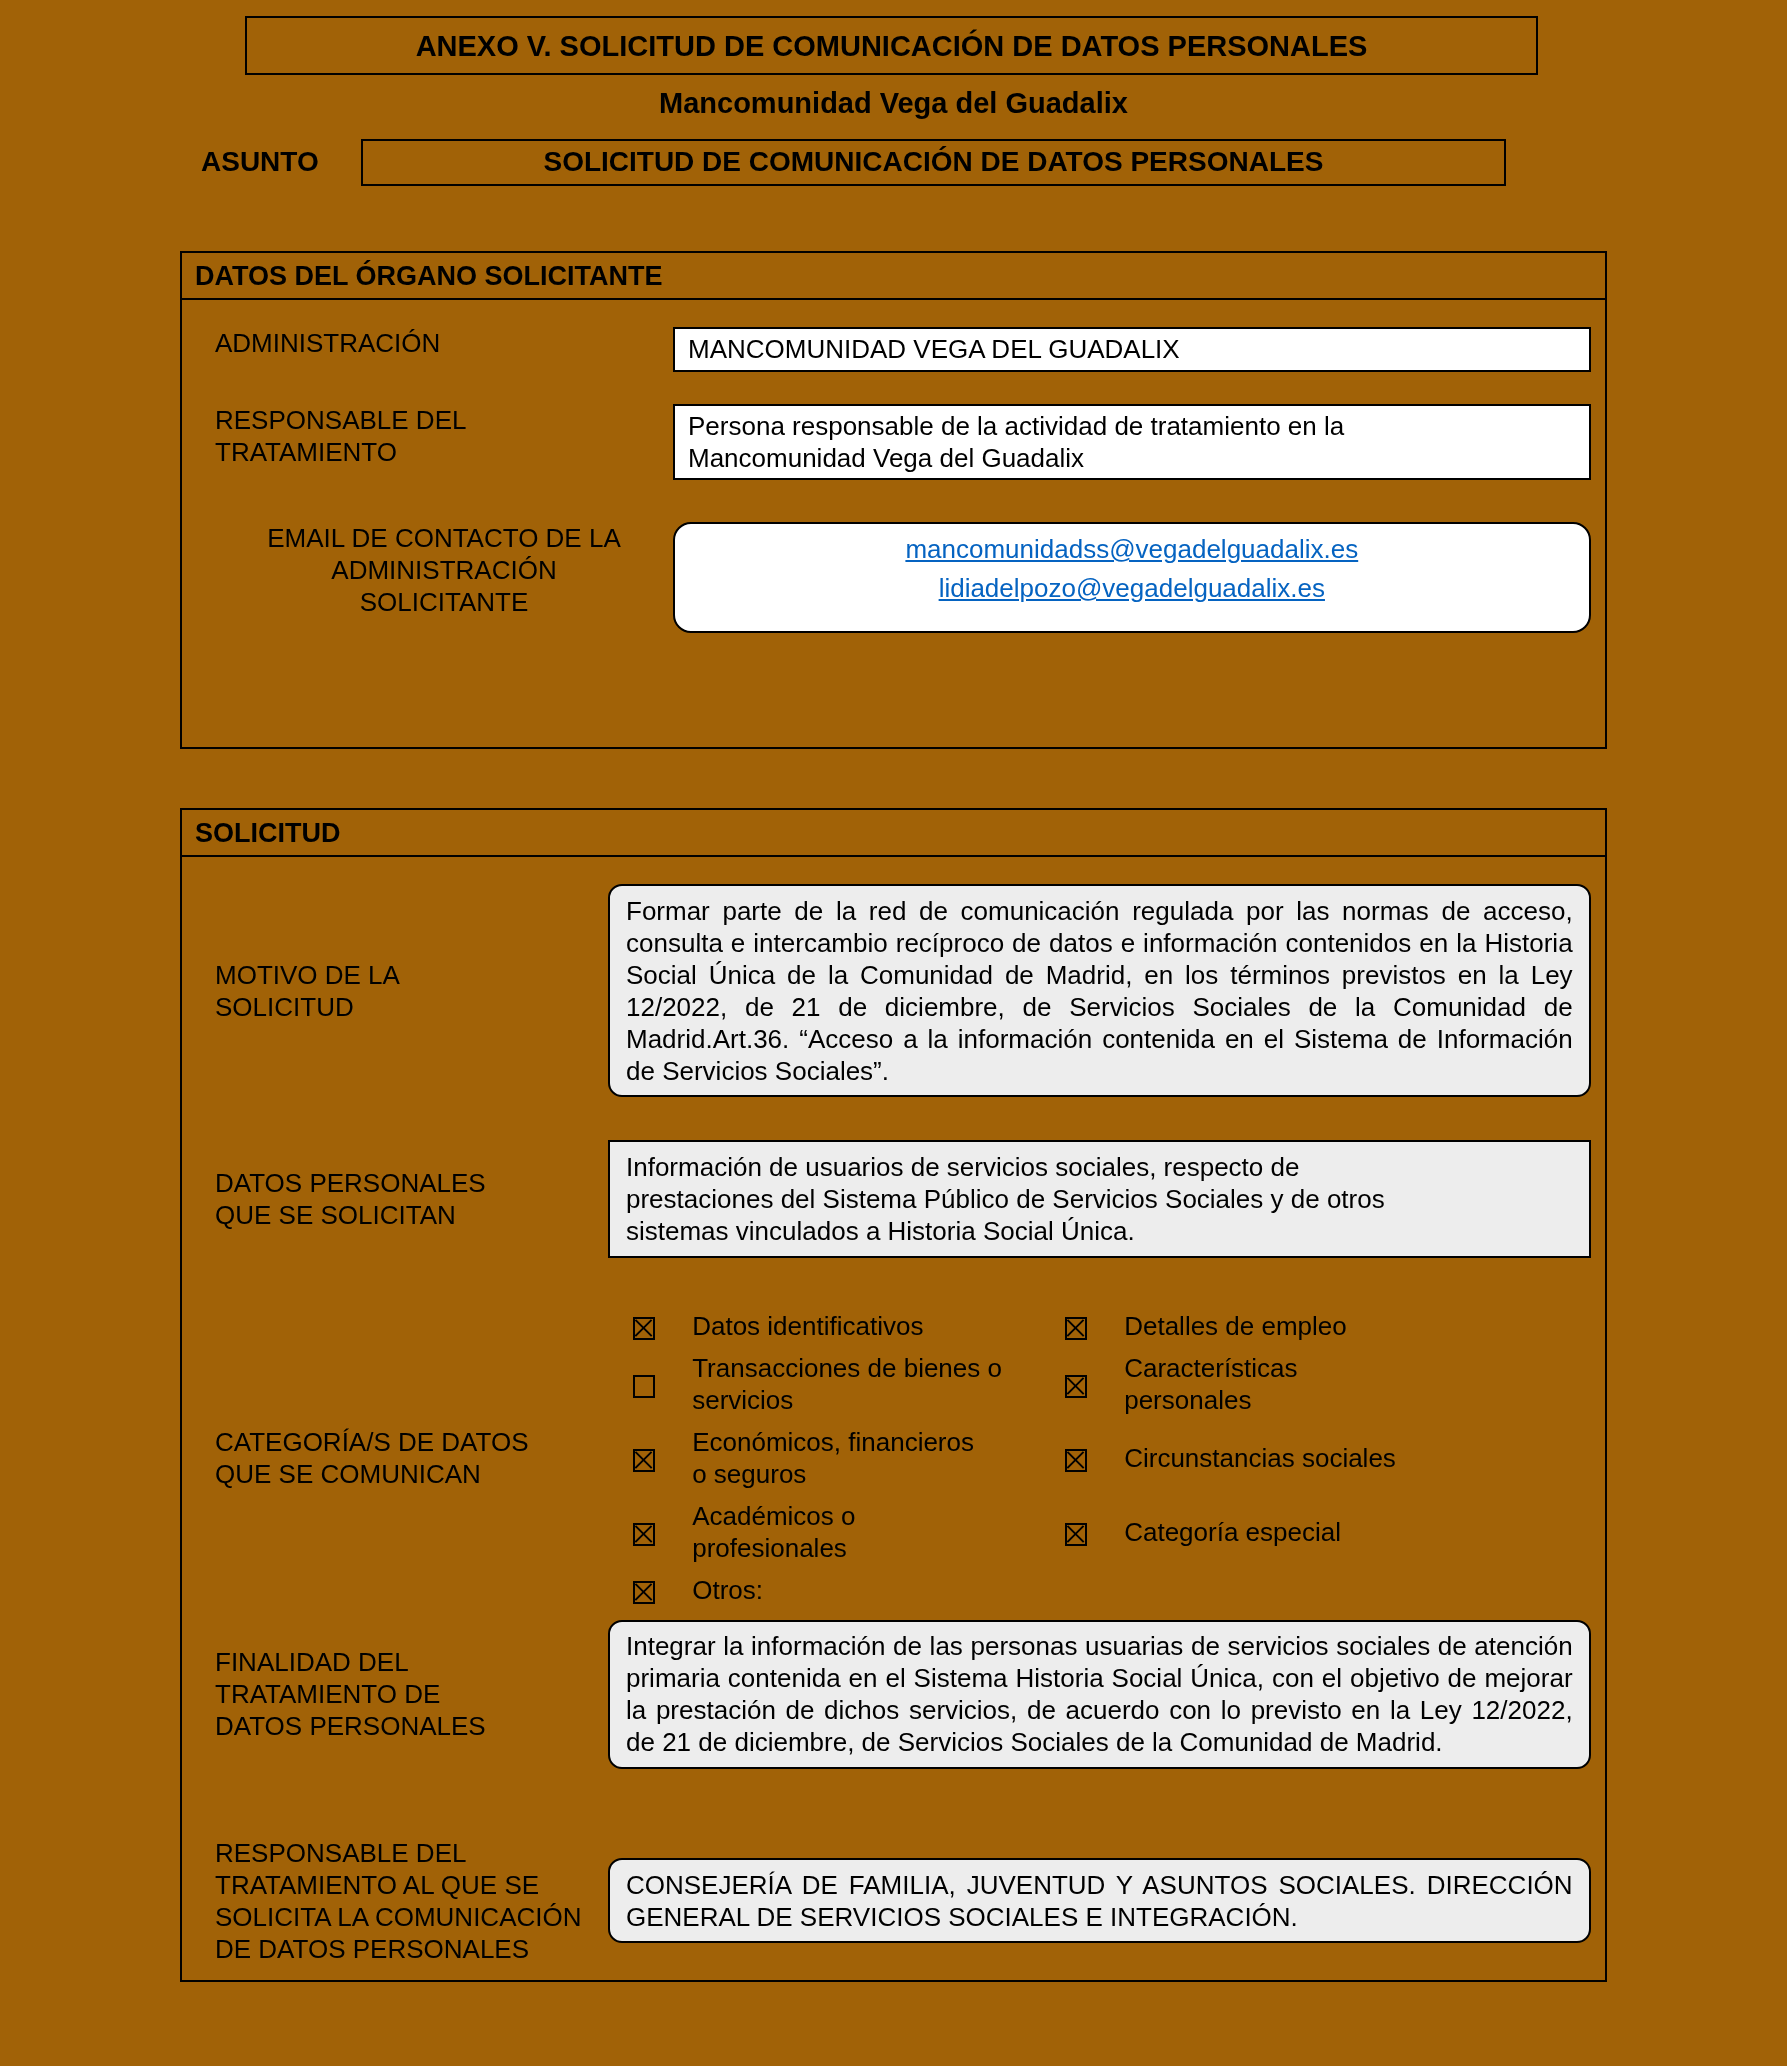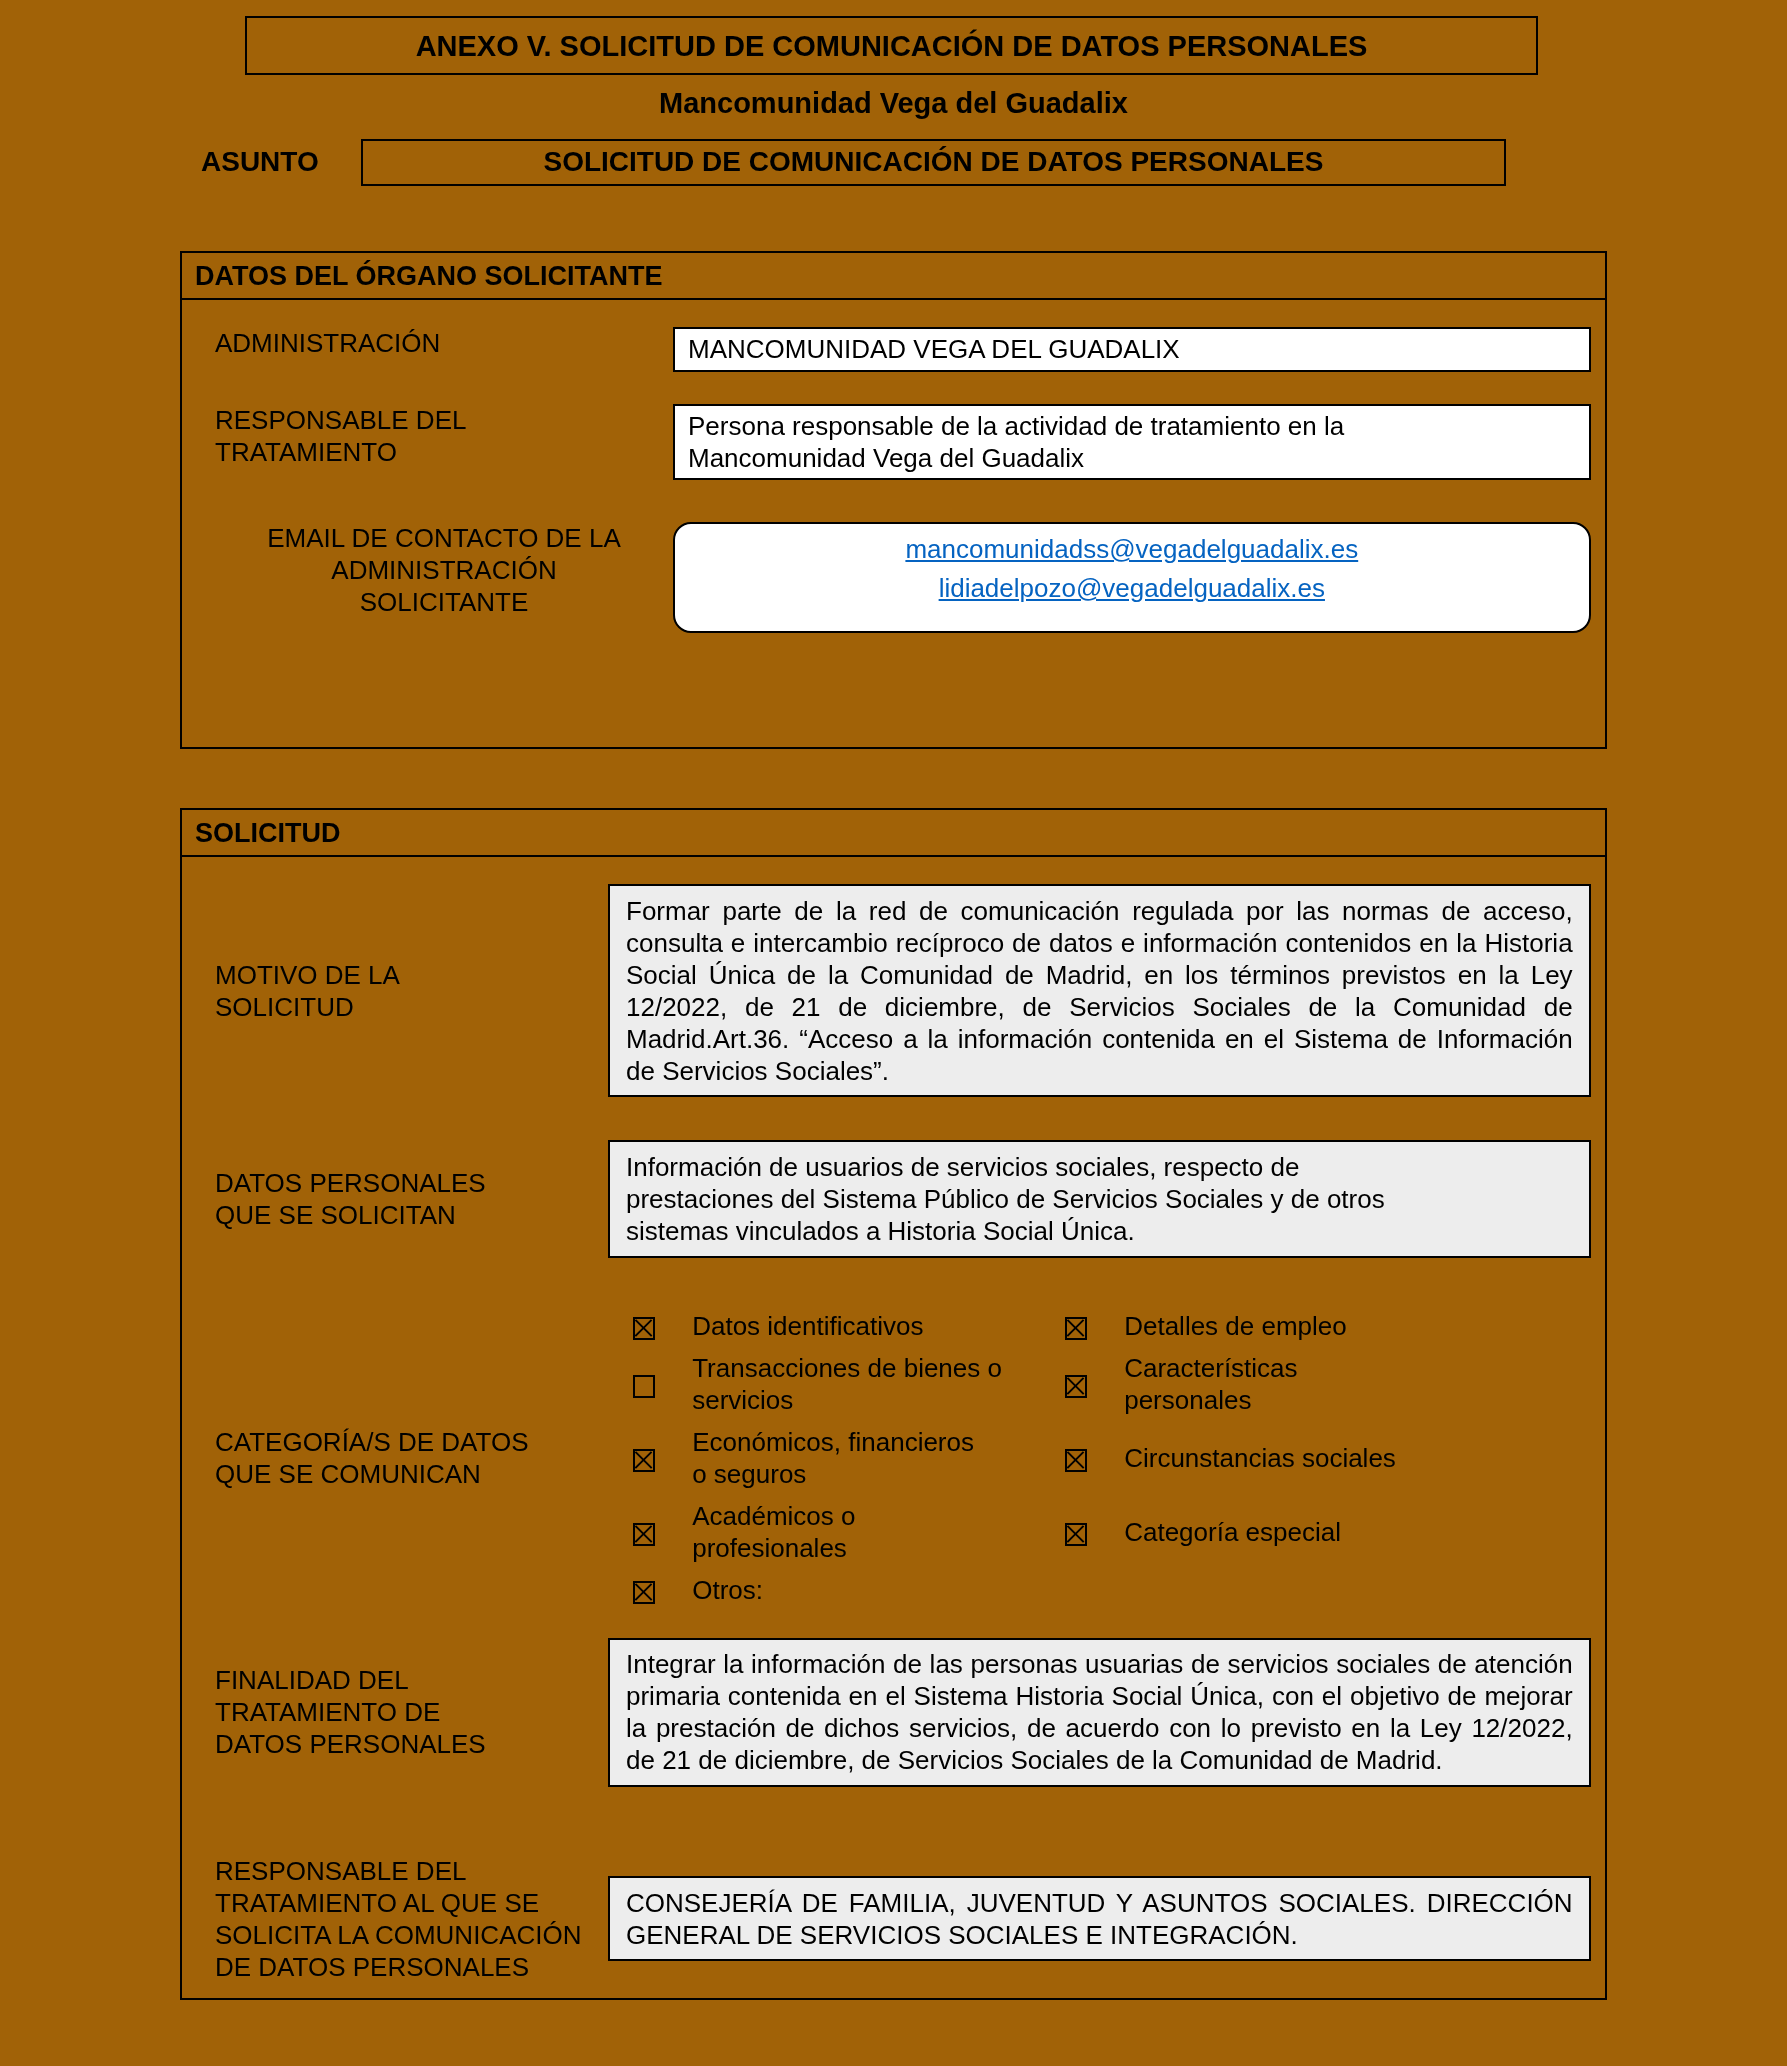--- a/index.html
+++ b/index.html
@@ -66,37 +66,37 @@
   .flabel { flex: none; white-space: pre-line; }
   .section1 .flabel { width: 458px; }
   .section2 .flabel { width: 393px; }
   .fvalue {
     flex: 1;
     border: 2.2px solid #000;
     padding: 4.3px 13px;
     background: #ffffff;
   }
   .pre { white-space: pre-line; }
-  .justify { text-align: justify; }
+  .justify { text-align: justify; border-radius: 14px; }
   .gray { background: #ededed; padding: 8.6px 16px; }
   .email-box { min-height: 78px; padding-top: 6px; padding-bottom: 23px; border-radius: 18px; }
   .email-link {
     display: block;
     color: #0563c1;
     text-decoration: underline;
     line-height: 39px;
     cursor: pointer;
   }
   .row-admin   { margin-top: 27px; }
   .row-resp    { margin-top: 32px; }
   .row-email   { margin-top: 42px; text-align: center; }
   .row-motivo  { margin-top: 27px; }
   .row-datos   { margin-top: 43px; }
   .row-cat     { margin-top: 52px; }
-  .row-fin     { margin-top: 32px; }
+  .row-fin     { margin-top: 14px; }
   .row-respcom { margin-top: 68px; }
   .cat-grid {
     flex: 1;
     display: grid;
     grid-template-columns: 403px 1fr;
     column-gap: 29px;
     row-gap: 10px;
     padding-left: 24.5px;
   }
   .cat-item { display: flex; gap: 37px; align-items: center; }

